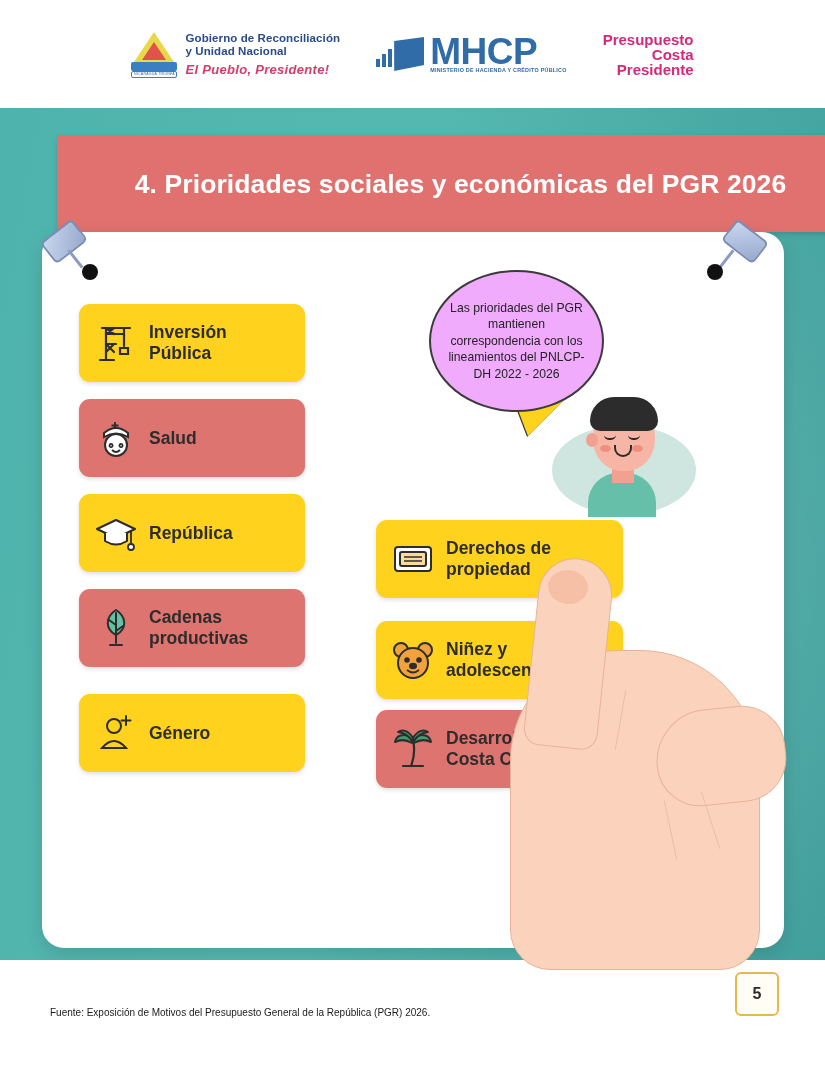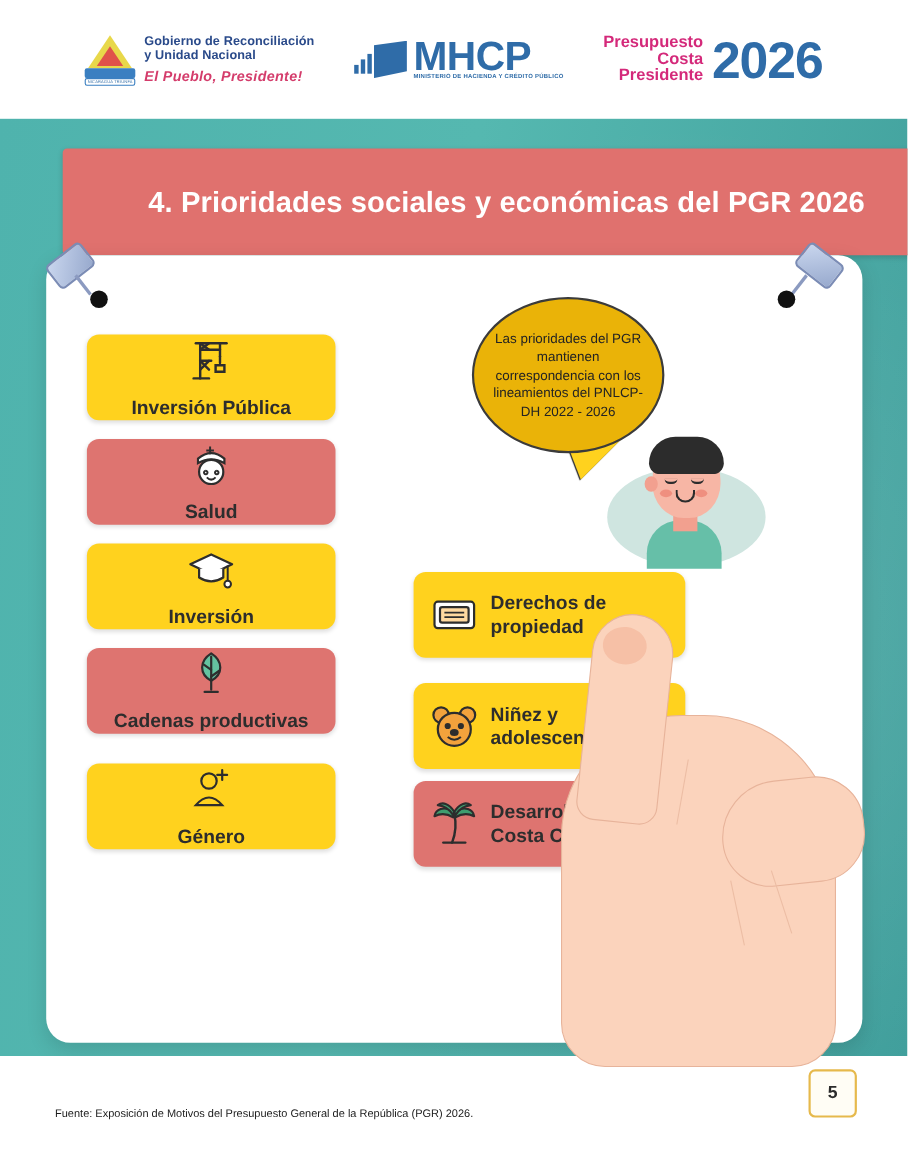--- a/index.html
+++ b/index.html
@@ -147,28 +147,28 @@
     box-shadow: 0 2px 4px rgba(0,0,0,.13);
   }
   .chip .label {
     font-size: 17.5px; font-weight: bold; color: #2d2d2d; line-height: 21px;
   }
   .chip .ico { width: 46px; height: 46px; flex: 0 0 46px; position: relative; }
   .chip.yellow { background: #ffd21e; }
   .chip.red { background: #de7470; }
 
   
-  .col-left { left: 37px; width: 226px; height: 78px; flex-direction: column; }
+  .col-left { left: 37px; width: 226px; height: 78px; }
   
   .col-right { left: 306px; width: 247px; height: 78px; margin-left: 28px; }
 
   
   .bubble {
     position: absolute; top: 38px; left: 387px; width: 175px; height: 142px;
-    background: #eab308; border: 2px solid #3b3b3b; border-radius: 50%;
+    background: #f0abfc; border: 2px solid #3b3b3b; border-radius: 50%;
     display: flex; align-items: center; justify-content: center;
     text-align: center; padding: 16px;
   }
   .bubble p { font-size: 12.2px; color: #232323; line-height: 16.5px; }
   .bubble-tail {
     position: absolute; top: 162px; left: 470px; width: 0; height: 0;
     border-left: 16px solid transparent;
     border-right: 42px solid transparent;
     border-top: 42px solid #ffd21e;
     filter: drop-shadow(-1px 1px 0 #3b3b3b);
@@ -292,21 +292,20 @@
       <div class="small">MINISTERIO DE HACIENDA Y CRÉDITO PÚBLICO</div>
     </div>
   </div>
 
   <div class="ppp">
     <div class="ppp-txt">
       <div>Presupuesto</div>
       <div>Costa</div>
       <div>Presidente</div>
     </div>
-    <div class="ppp-year">2026</div>
   </div>
 </div>
 
 <div class="teal">
   <div class="teal-inner-shade"></div>
 </div>
 
 <div class="banner">
   <h1>4. Prioridades sociales y económicas del PGR  2026</h1>
 </div>
@@ -357,21 +356,21 @@
         <g stroke="#2d2d2d" stroke-width="2" fill="#ffffff" stroke-linejoin="round">
           <path d="M4 19 L23 10 L42 19 L23 28 z"></path>
           <path d="M12 23 v8 q11 7 22 0 v-8" fill="#ffffff"></path>
         </g>
         <g stroke="#2d2d2d" stroke-width="1.8" fill="none">
           <path d="M38 20 v14"></path>
             <circle cx="38" cy="37" r="3" fill="#ffffff"></circle>
         </g>
       </svg>
     </div>
-    <div class="label">Inversión</div>
+    <div class="label">República</div>
   </div>
 
   <div class="chip yellow col-left" style="top:462px">
     <div class="ico">
       <svg viewBox="0 0 46 46" width="46" height="46">
         <g stroke="#2d2d2d" stroke-width="2" fill="none" stroke-linecap="round">
           <circle cx="21" cy="16" r="7"></circle>
           <path d="M9 38 q12 -14 24 0 z"></path>
           <path d="M33 6 v9 M28.5 10.5 h9"></path>
         </g>

